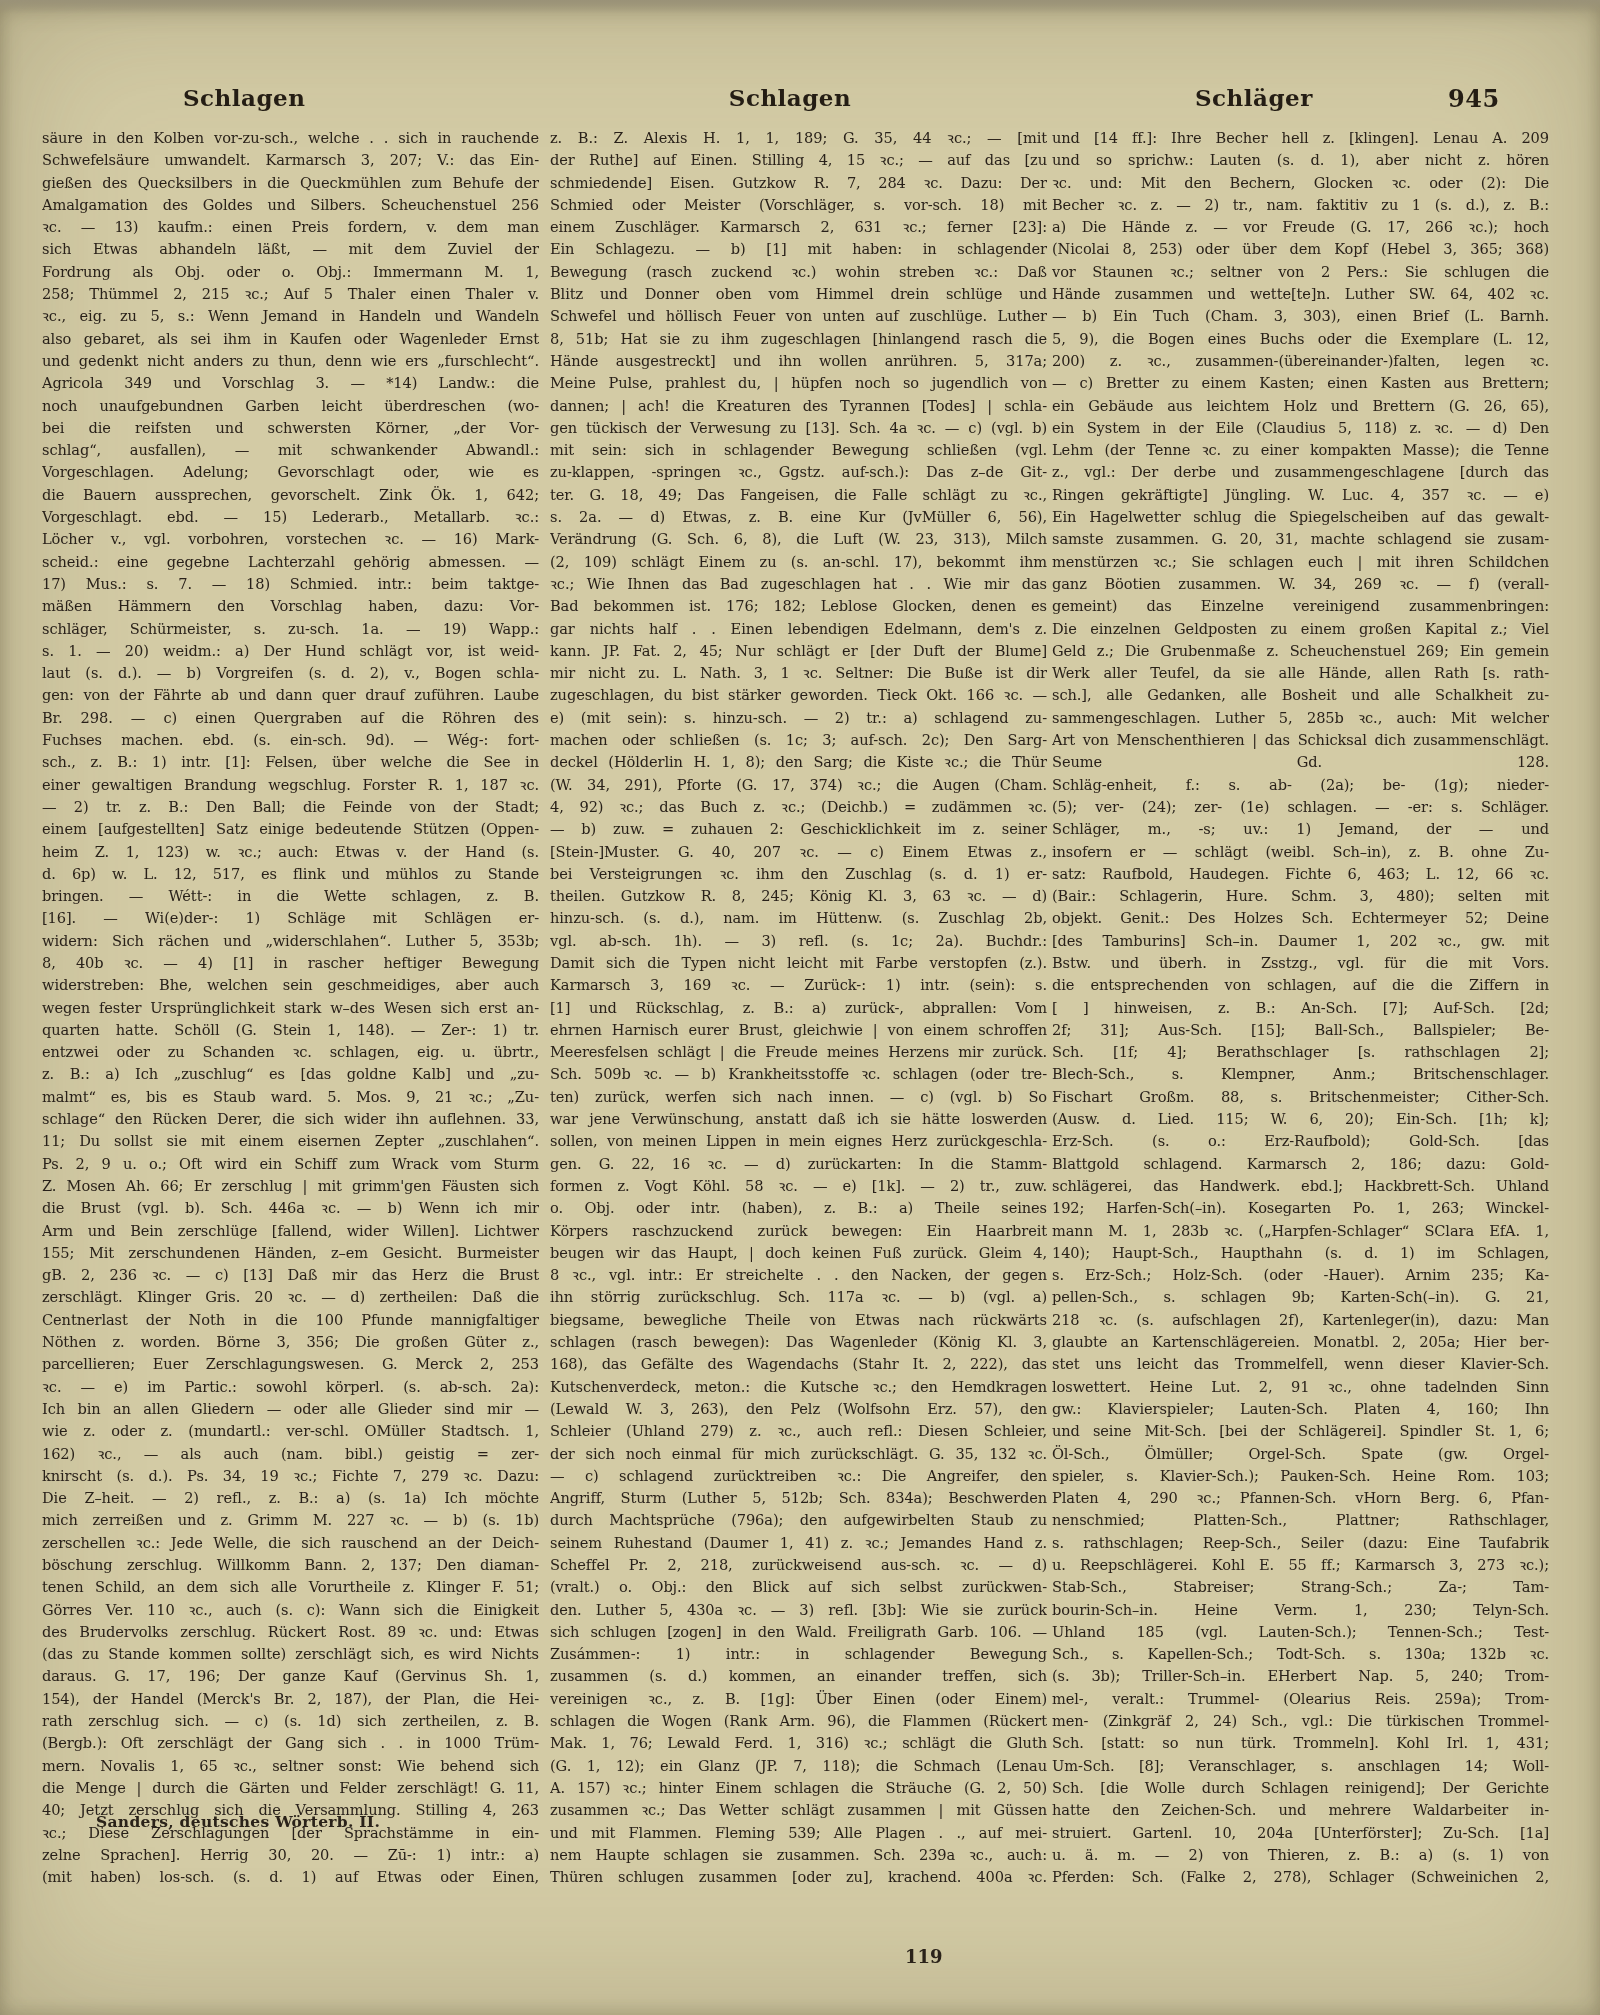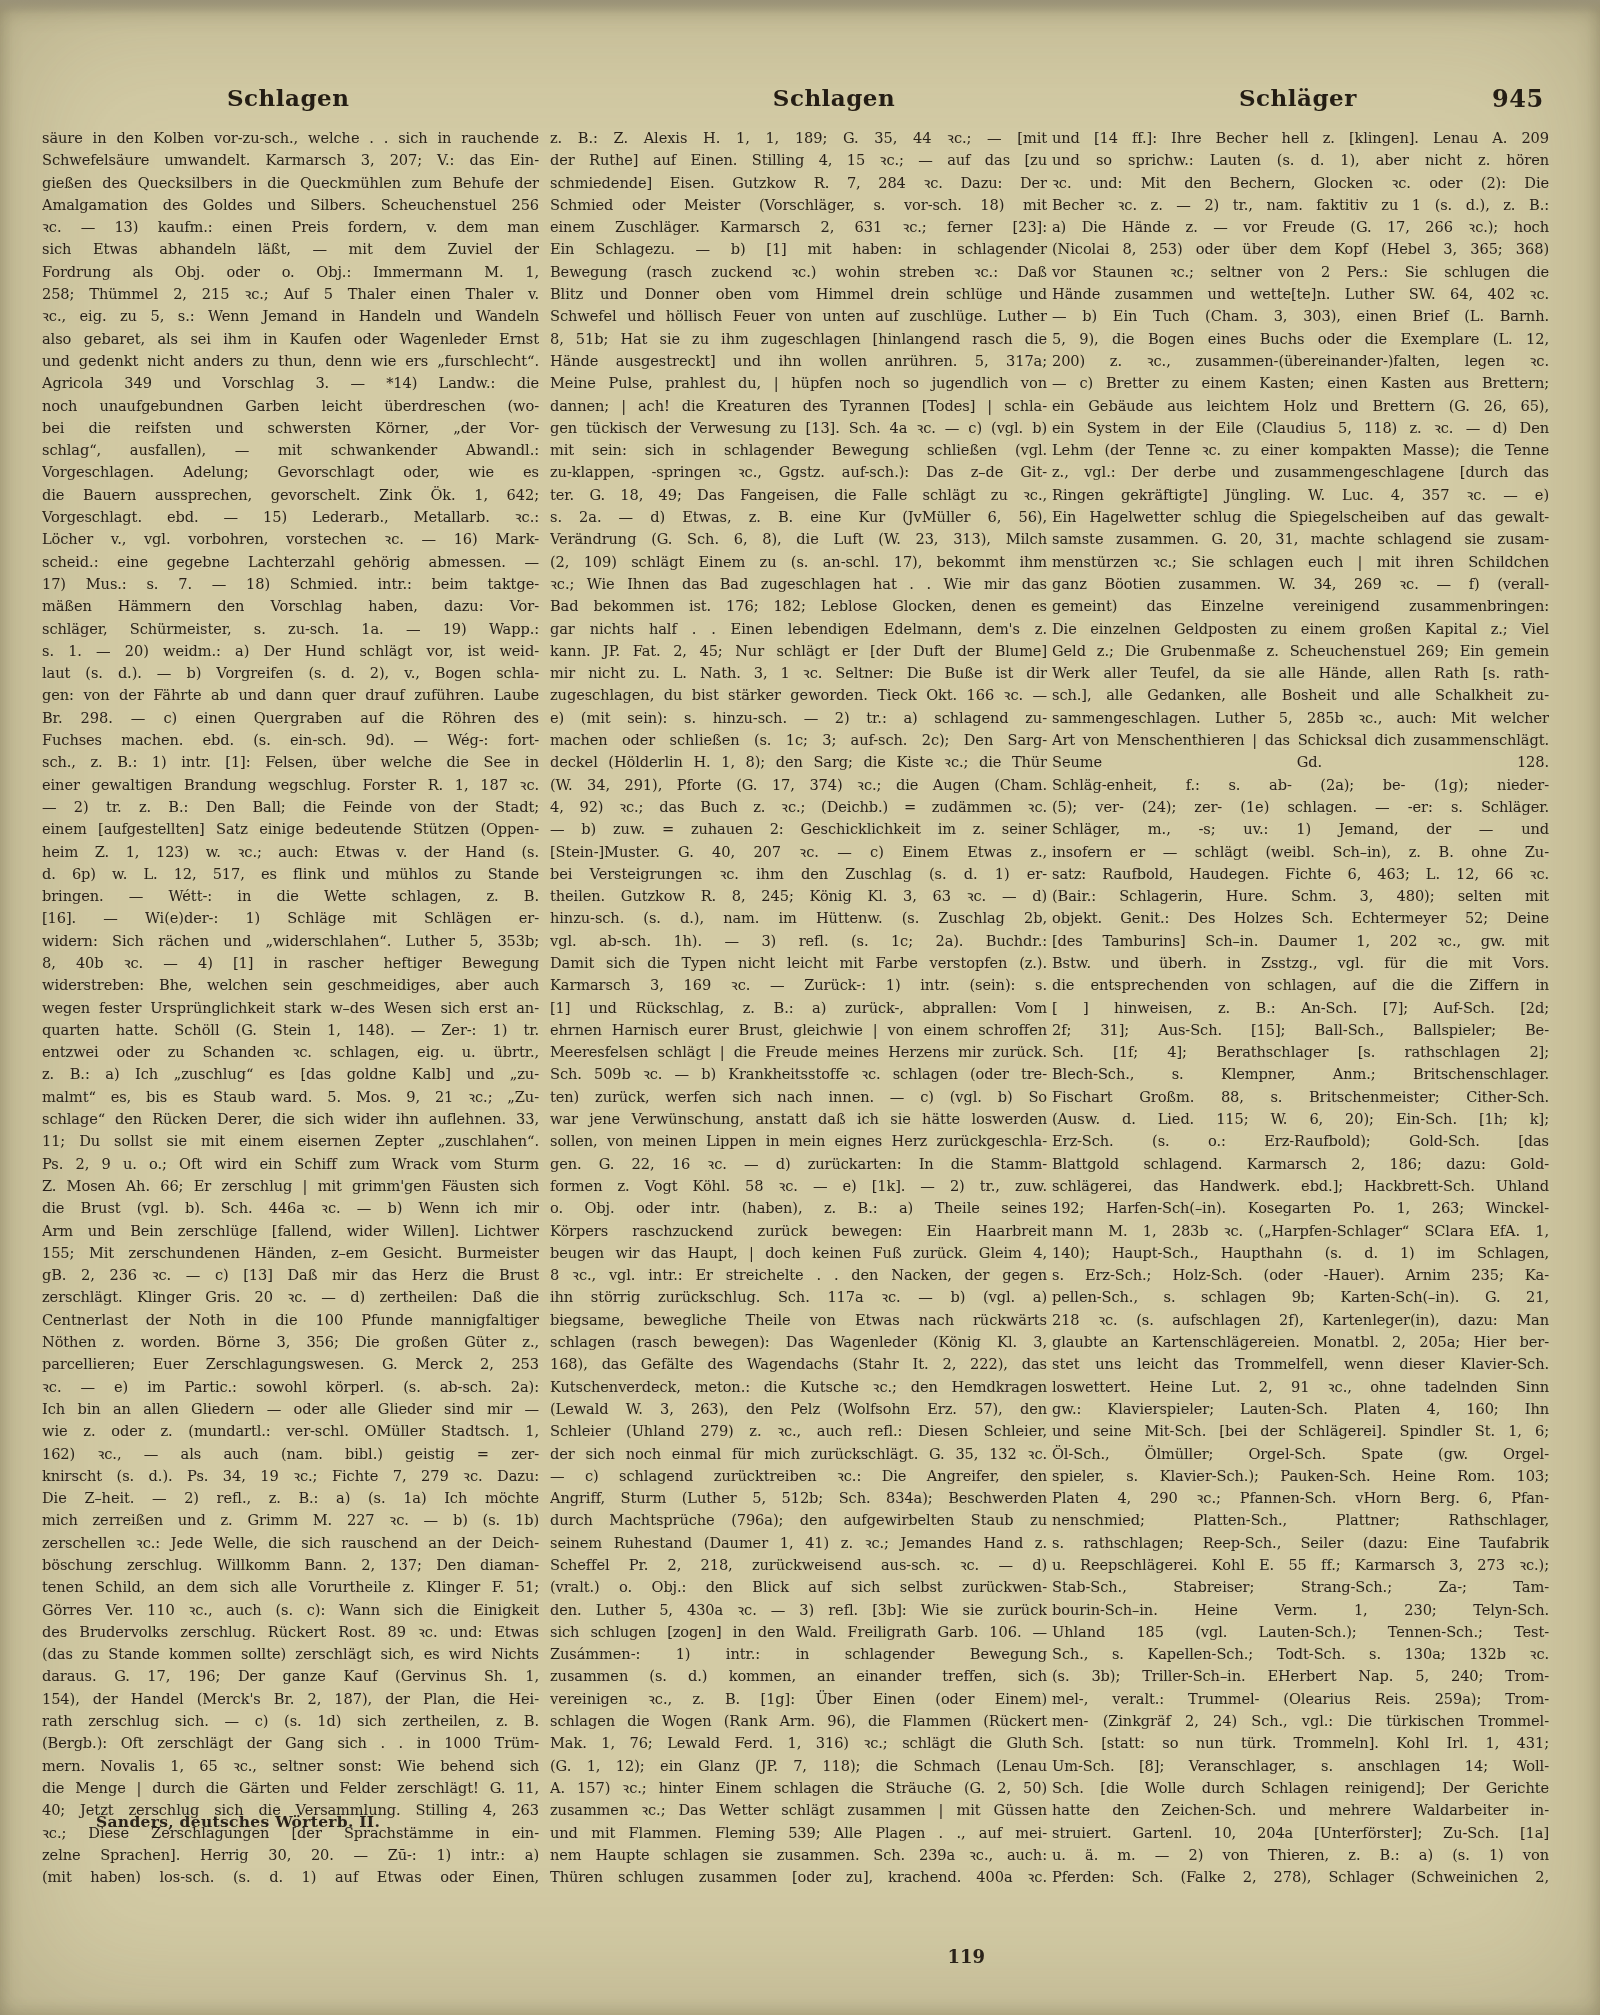--- a/index.html
+++ b/index.html
@@ -13,21 +13,21 @@
     background:#d3cba5;
     color:#29211a;
     box-shadow:inset 0 0 140px rgba(92,82,52,.28), inset 0 10px 22px rgba(70,62,40,.30), inset 0 -6px 14px rgba(70,62,40,.12);
   }
   .top-edge{
     position:absolute;left:0;top:0;width:1600px;height:14px;
     background:linear-gradient(#9a9278,rgba(154,146,120,0));
   }
   .running-head{
     position:absolute;top:84px;left:0;width:1392px;height:30px;
-    font-weight:bold;font-size:23px;letter-spacing:.5px;color:#241d14;margin-left:44px;
+    font-weight:bold;font-size:23px;letter-spacing:.5px;color:#241d14;
   }
   .rh-left{position:absolute;left:183px;}
   .rh-center{position:absolute;left:640px;width:300px;text-align:center;}
   .rh-right{position:absolute;left:1195px;}
   .rh-page{position:absolute;left:1448px;font-size:24px;}
   .col{
     position:absolute;top:127px;width:497px;
   }
   .col1{left:42px;}
   .col2{left:550px;}
@@ -37,21 +37,21 @@
     font-size:14.6px;letter-spacing:-0.1px;
     text-align:justify;text-align-last:justify;
     white-space:normal;
     color:#29211a;
   }
   .footer-sig{
     position:absolute;left:96px;top:1812px;
     font-size:15.5px;font-weight:bold;color:#2a2219;letter-spacing:.3px;
   }
   .sheet-num{
-    position:absolute;left:905px;top:1946px;width:80px;text-align:right;
+    position:absolute;left:905px;top:1946px;width:80px;text-align:left;
     font-size:18px;font-weight:bold;color:#2a2219;
   }
 </style>
 </head>
 <body>
 
 <div class="page">
   <div class="top-edge"></div>
 
   <div class="running-head">

